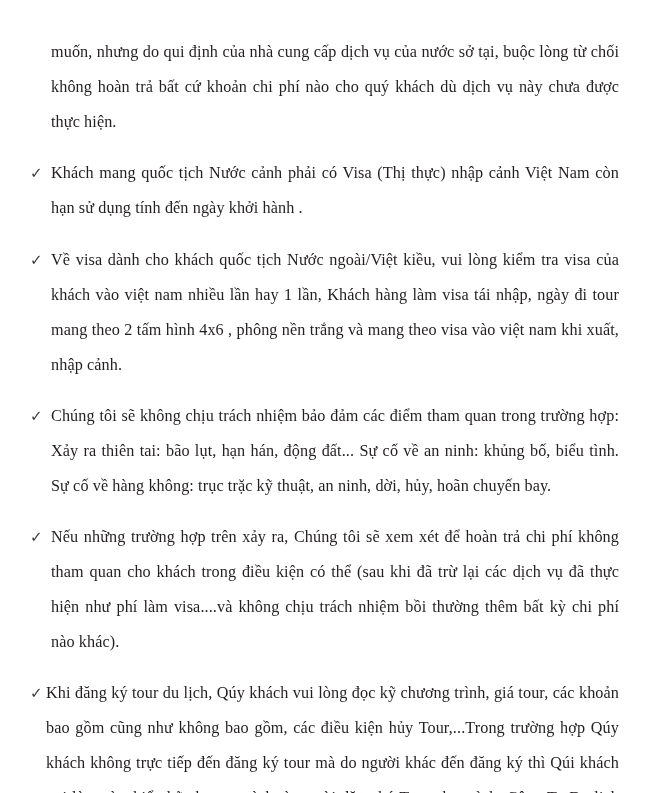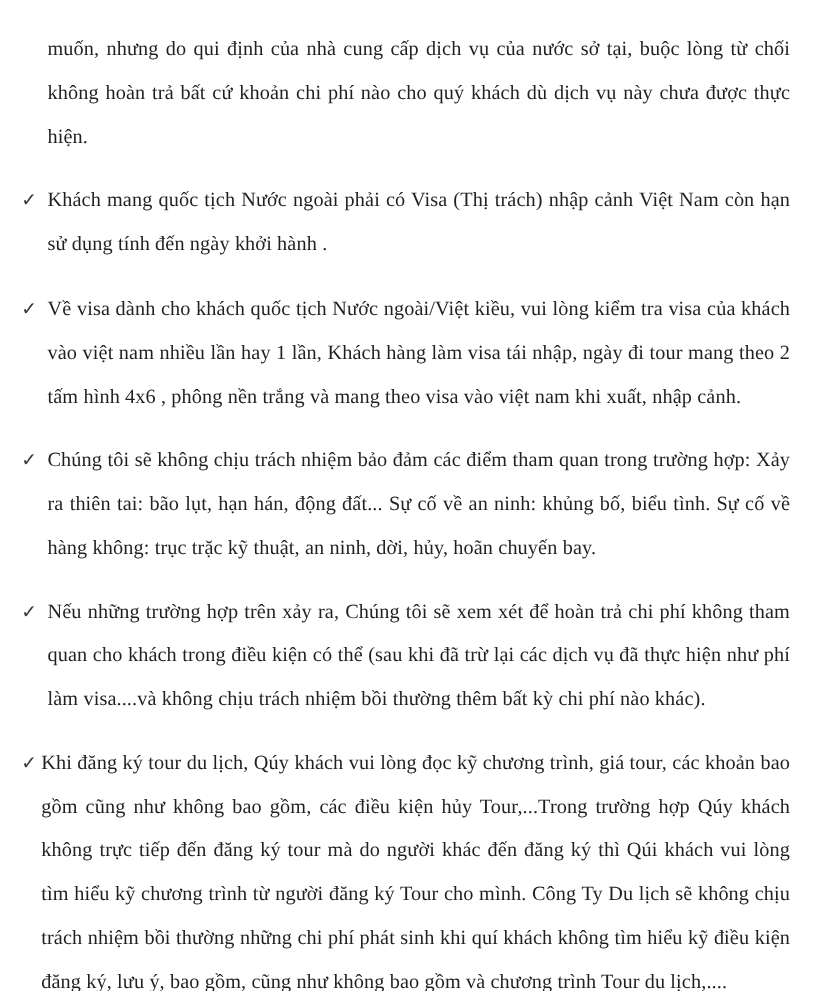--- a/index.html
+++ b/index.html
@@ -12,21 +12,21 @@
     height: 793px;
     overflow: hidden;
     font-family: "Liberation Serif", "DejaVu Serif", serif;
     color: #231f20;
   }
   .page {
     position: relative;
     width: 654px;
     height: 793px;
     box-sizing: border-box;
-    padding: 0;
+    padding: 13px;
   }
   .doc-body {
     padding-top: 6px;
   }
   
   .para {
     position: relative;
     font-size: 16.2px;
     line-height: 35px;
     text-align: justify;
@@ -69,21 +69,21 @@
 
 <div class="page">
   <div class="doc-body">
 
     <p class="para cont">
       <span>muốn, nhưng do qui định của nhà cung cấp dịch vụ của nước sở tại, buộc lòng từ chối không hoàn trả bất cứ khoản chi phí nào cho quý khách dù dịch vụ này chưa được thực hiện.</span>
     </p>
 
     <p class="para bullet">
       <span class="marker">✓</span>
-      <span>Khách mang quốc tịch Nước ngoài phải có Visa (Thị trách) nhập cảnh Việt Nam còn hạn sử dụng tính đến ngày khởi hành .</span>
+      <span>Khách mang quốc tịch Nước cảnh phải có Visa (Thị thực) nhập cảnh Việt Nam còn hạn sử dụng tính đến ngày khởi hành .</span>
     </p>
 
     <p class="para bullet">
       <span class="marker">✓</span>
       <span>Về visa dành cho khách quốc tịch Nước ngoài/Việt kiều, vui lòng kiểm tra visa của khách vào việt nam nhiều lần hay 1 lần, Khách hàng làm visa tái nhập, ngày đi tour mang theo 2 tấm hình 4x6 , phông nền trắng và mang theo visa vào việt nam khi xuất, nhập cảnh.</span>
     </p>
 
     <p class="para bullet lastline-left">
       <span class="marker">✓</span>
       <span>Chúng tôi sẽ không chịu trách nhiệm bảo đảm các điểm tham quan trong trường hợp: Xảy ra thiên tai: bão lụt, hạn hán, động đất... Sự cố về an ninh: khủng bố, biểu tình. Sự cố về hàng không: trục trặc kỹ thuật, an ninh, dời, hủy, hoãn chuyến bay.</span>

